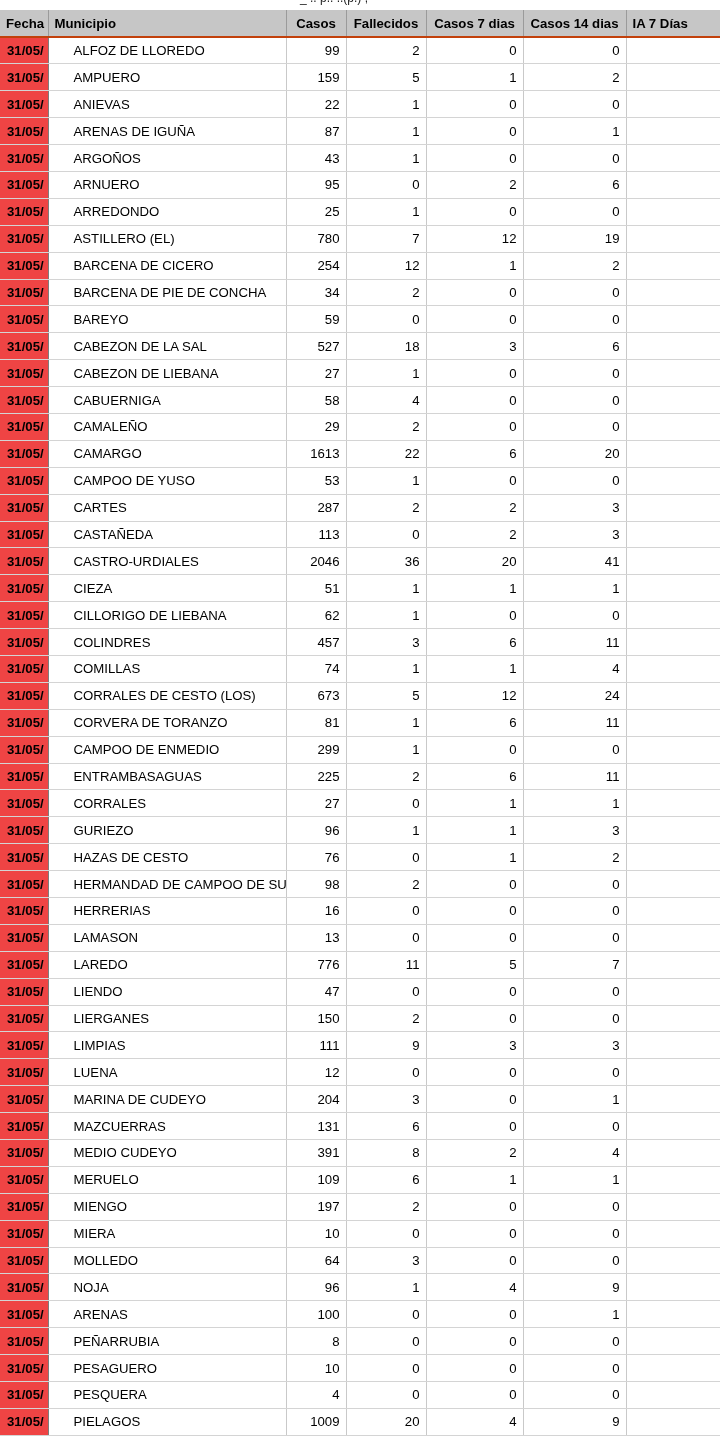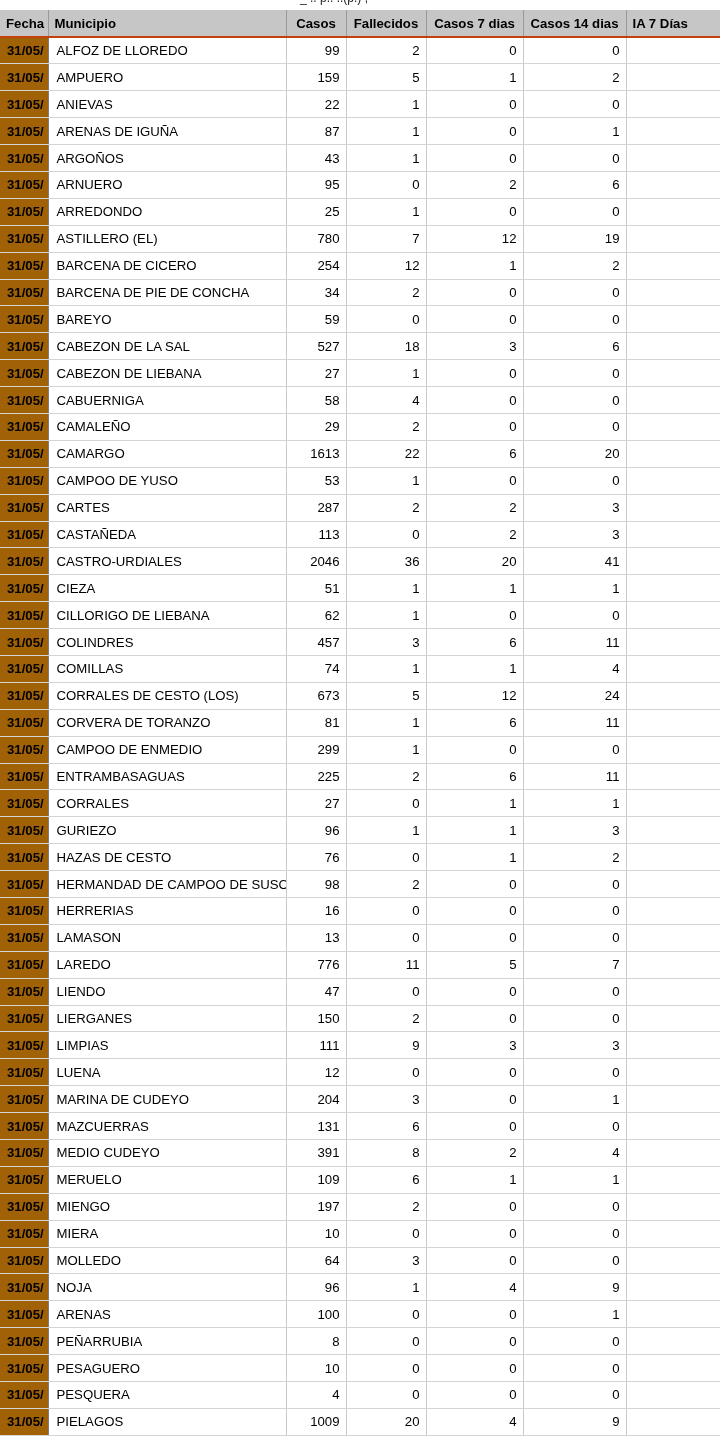--- a/index.html
+++ b/index.html
@@ -79,27 +79,27 @@
     overflow: hidden;
     background: #ffffff;
     box-sizing: border-box;
     font-size: 13.2px;
   }
   tbody td.num { text-align: right; }
   tbody td:last-child { border-right: none; }
 
   
   tbody td.fecha {
-    background: #a16207;
+    background: #ef4444;
     font-weight: bold;
     border-right: 1px solid #7d7d7d;
     padding-left: 7px;
     padding-right: 0;
   }
-  tbody td.muni { padding-left: 8px; }
+  tbody td.muni { padding-left: 25px; }
 </style>
 </head>
 <body>
 
 <div class="pre-table-strip">
   <span class="clipped-caption">_  ..  p.. ..(p.)  ,</span>
 </div>
 
 <div class="table-wrap">
   <table class="data-table">

